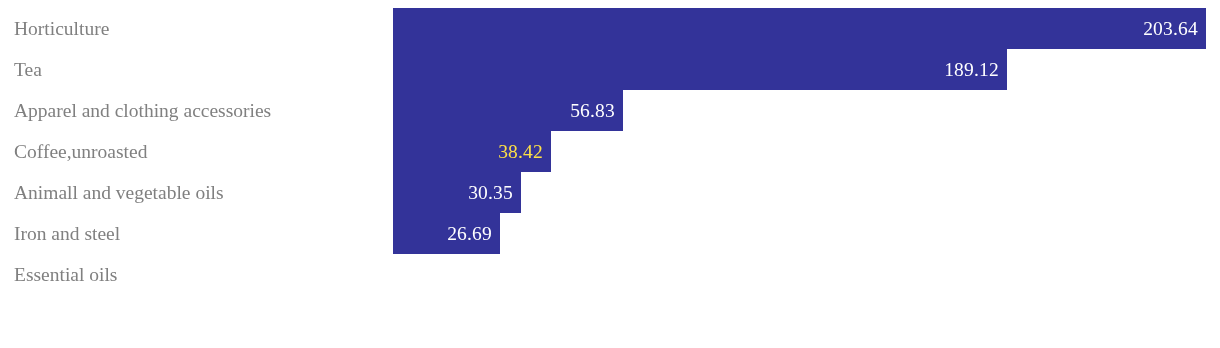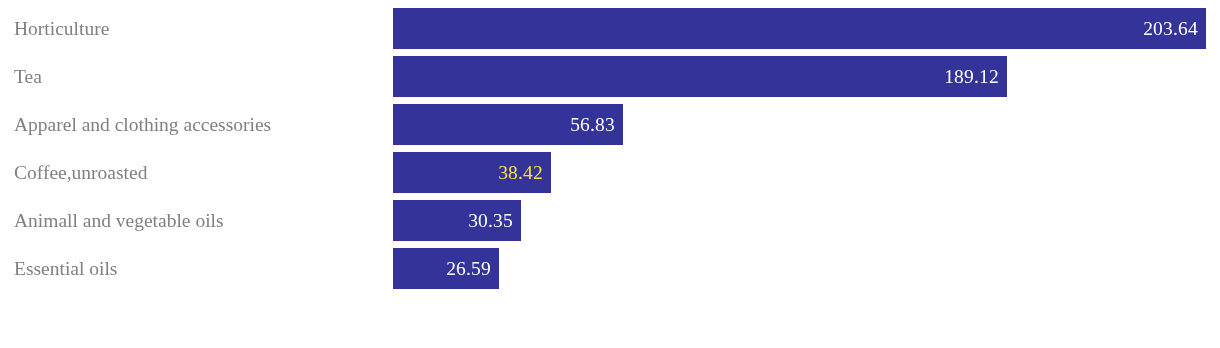--- a/index.html
+++ b/index.html
@@ -22,21 +22,20 @@
     position: absolute;
     left: 0;
     top: 8px;
     width: 1220px;
   }
   .chart-row {
     position: relative;
     display: flex;
     align-items: center;
     height: 41px;
-    margin-bottom: 7px;
   }
   .chart-row:last-child {
     margin-bottom: 0;
   }
   .row-label {
     position: absolute;
     left: 14px;
     top: 0;
     height: 41px;
     line-height: 41px;
@@ -117,24 +116,27 @@
 
     <div class="chart-row">
       <div class="row-label" style="color: rgb(128, 128, 128);">Animall and vegetable oils</div>
       <div class="row-bar-track">
         <div class="row-bar" style="width: 128px; background: rgb(51, 51, 153);">
           <span class="row-value" style="color: rgb(255, 255, 255);">30.35</span>
         </div>
       </div>
     </div>
 
+    <div class="chart-row">
+      <div class="row-label" style="color: rgb(128, 128, 128);">Iron and steel</div>
+      <div class="row-bar-track">
+        <div class="row-bar" style="width: 107px; background: rgb(51, 51, 153);">
+          <span class="row-value" style="color: rgb(255, 255, 255);">26.69</span>
+        </div>
+      </div>
+    </div>
 
     <div class="chart-row">
       <div class="row-label" style="color: rgb(128, 128, 128);">Essential oils</div>
-      <div class="row-bar-track">
-        <div class="row-bar" style="width: 106px; background: rgb(51, 51, 153);">
-          <span class="row-value" style="color: rgb(255, 255, 255);">26.59</span>
-        </div>
-      </div>
     </div>
 
   </div>
 </div>
 
 </body></html>

